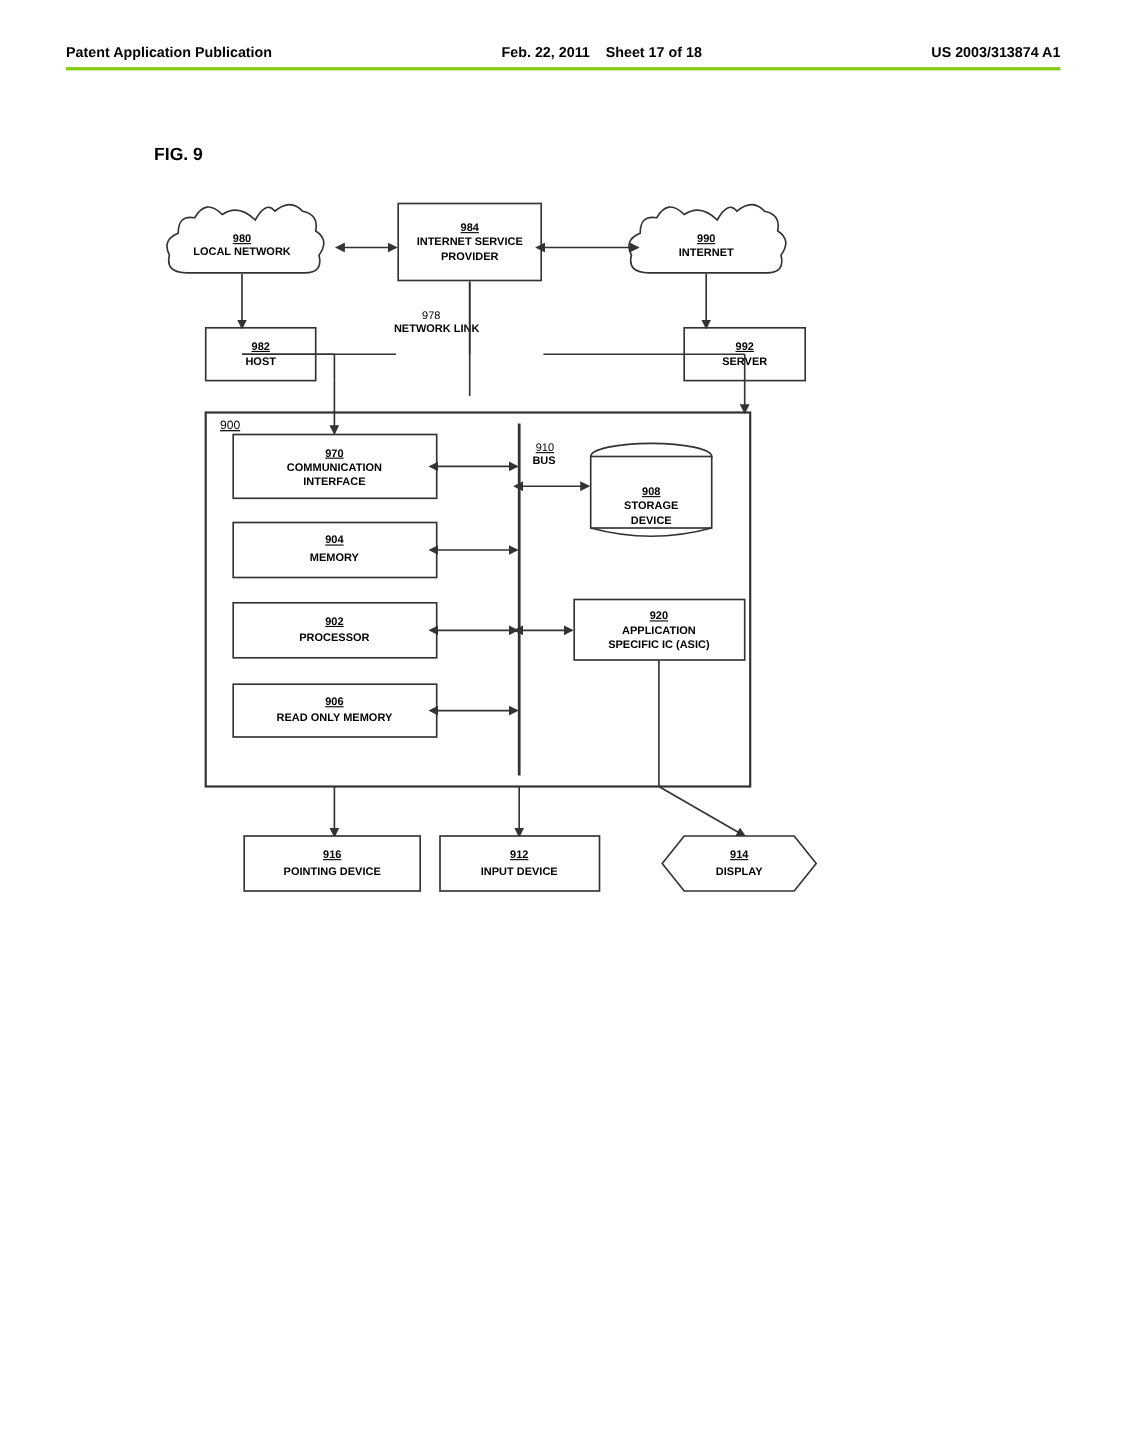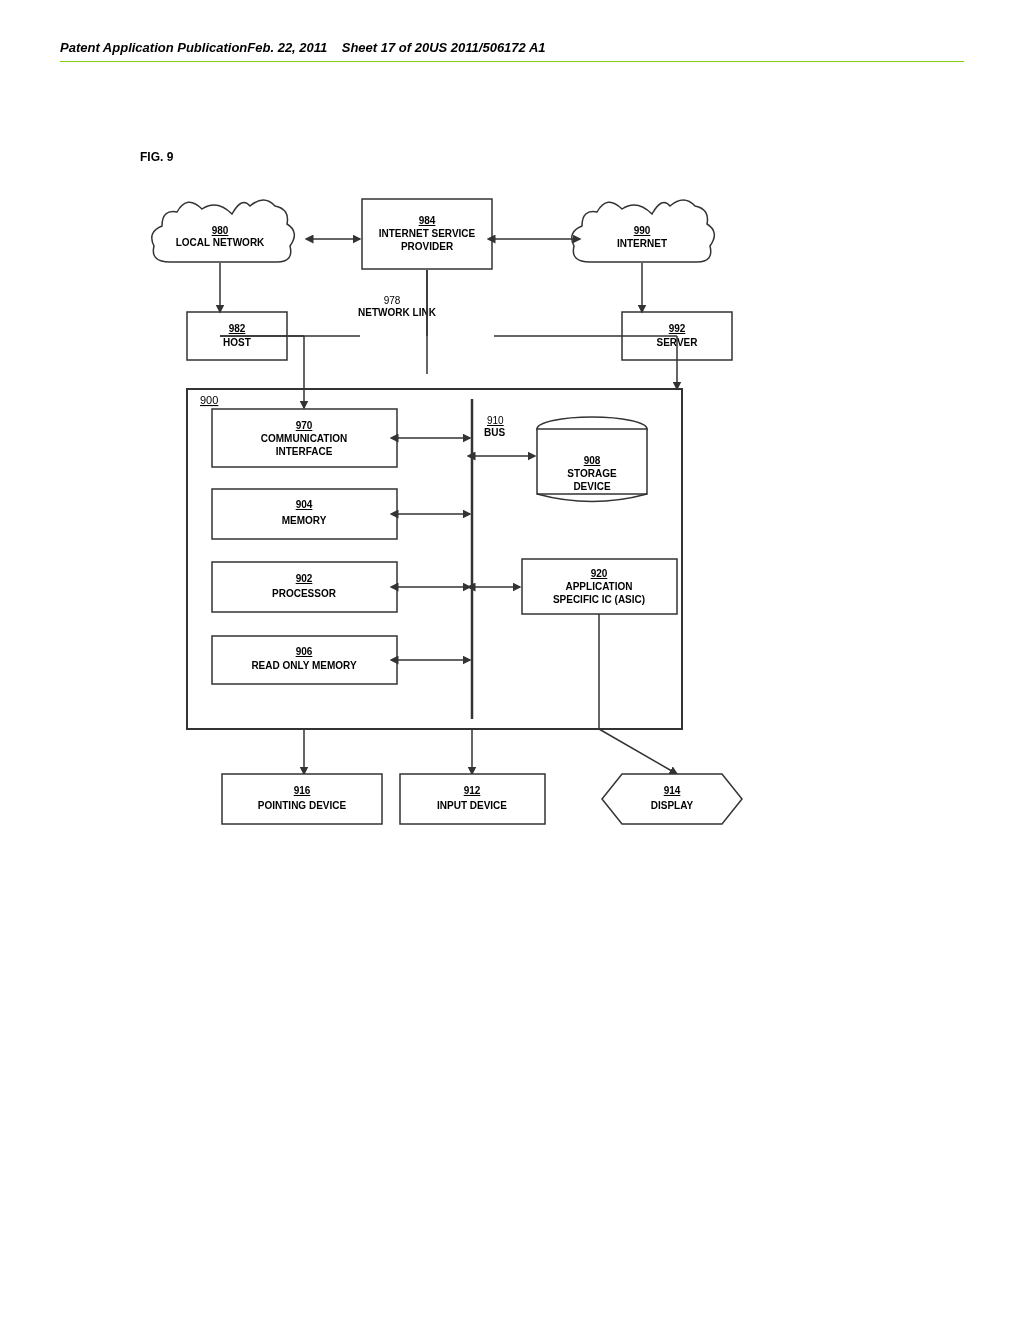--- a/index.html
+++ b/index.html
@@ -12,58 +12,58 @@
       overflow: hidden;
     }
     .page {
       width: 1024px;
       height: 1320px;
       position: relative;
       padding: 40px 60px;
     }
     .header {
       display: flex;
+      justify-content: space-between;
       align-items: baseline;
-      border-bottom: 1px solid #84cc16;
+      border-bottom: 3px solid #84cc16;
       padding-bottom: 6px;
       margin-bottom: 10px;
-      font-style: italic;
     }
     .header-left {
       font-size: 13px;
       font-weight: bold;
     }
     .header-center {
       font-size: 13px;
       font-weight: bold;
     }
     .header-right {
       font-size: 13px;
       font-weight: bold;
     }
     .fig-label {
-      font-size: 12px;
-      font-weight: bold;
-      margin-top: 88px;
+      font-size: 16px;
+      font-weight: bold;
+      margin-top: 68px;
       margin-bottom: 20px;
       margin-left: 80px;
     }
   </style>
 </head>
 <body>
 
 <div class="page">
 
   <div class="header">
     <span class="header-left">Patent Application Publication</span>
     <span class="header-center">
       <span>Feb. 22, 2011</span>&nbsp;&nbsp;&nbsp;
-      <span>Sheet 17 of 20</span>
+      <span>Sheet 17 of 18</span>
     </span>
-    <span class="header-right">US 2011/506172 A1</span>
+    <span class="header-right">US 2003/313874 A1</span>
   </div>
 
   <div class="fig-label">FIG. 9</div>
 
   <div style="position: relative; width: 760px; height: 680px; margin: 0 auto; margin-top: 10px;">
     <svg width="760" height="680">
 
       <g>
         <path d="M100,30 Q85,15 70,25 Q55,10 45,28 Q30,25 30,42 Q15,48 22,62 Q18,78 38,78 L145,78 Q162,78 158,62 Q168,48 155,40 Q158,25 143,22 Q132,10 118,22 Q110,12 100,30 Z" fill="white" stroke="#333" stroke-width="1.5"></path>
         <text x="88" y="50" text-anchor="middle" font-size="10" font-weight="bold" font-family="Arial">

